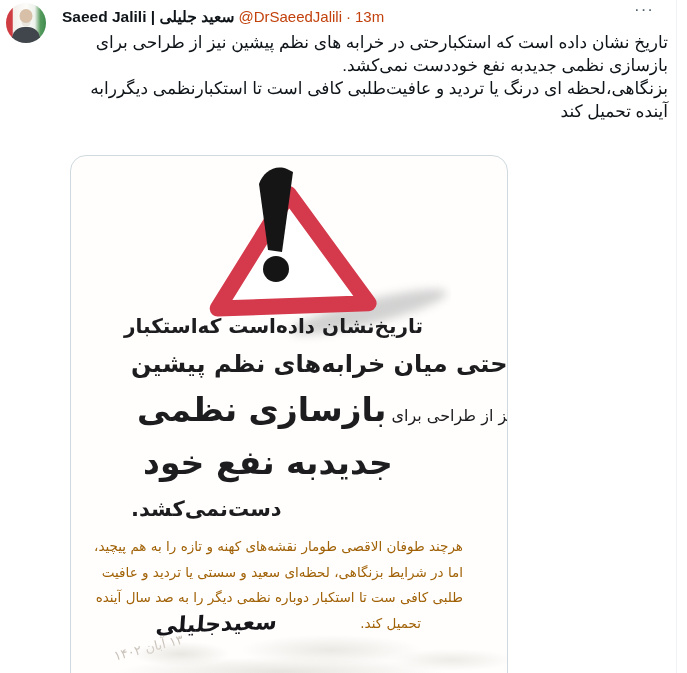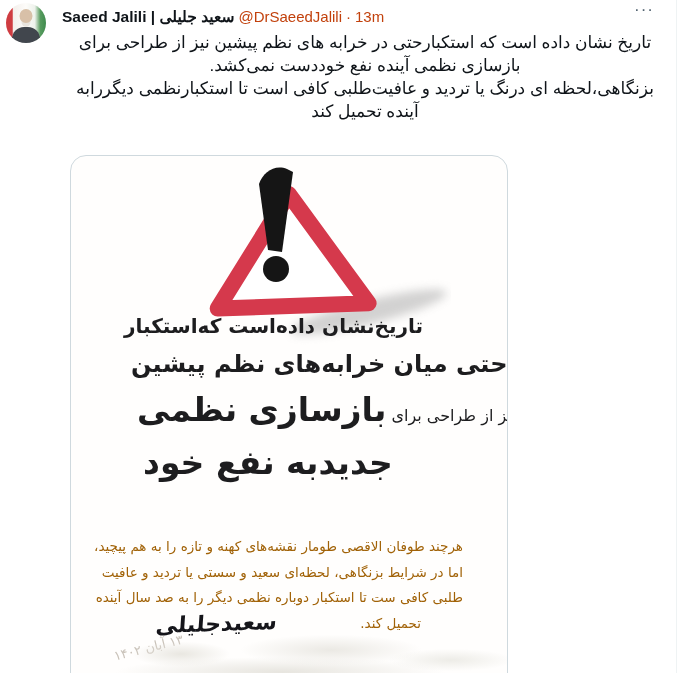--- a/index.html
+++ b/index.html
@@ -31,21 +31,21 @@
     z-index:1;
   }
   .header { position:absolute; left:62px; top:8px; display:flex; align-items:baseline; gap:4px; white-space:nowrap; }
   .name { font-size:15.5px; font-weight:bold; color:#0f1419; }
   .meta { font-size:15px; color:#c2410c; }
   .more { position:absolute; right:33px; top:0; font-size:17px; color:#536471; letter-spacing:1px; }
 
   
   .tweet-text {
     position:absolute; left:62px; top:31px; width:606px;
-    direction:rtl; text-align:center;
+    direction:rtl; text-align:right;
     font-size:17px; line-height:23px; color:#0f1419;
   }
   .tweet-text .line { white-space:nowrap; }
 
   
   .card {
     position:absolute; left:70px; top:155px; width:436px; height:640px;
     border:1px solid #cfd9de; border-radius:16px;
     background:#fffefd; overflow:hidden;
   }
@@ -106,21 +106,21 @@
   <span class="name">Saeed Jalili | سعید جلیلی</span>
   <span class="meta">@DrSaeedJalili</span>
   <span class="meta">·</span>
   <span class="meta">13m</span>
 </div>
 
 <div class="more">···</div>
 
 <div class="tweet-text">
   <div class="line">تاریخ نشان داده است که استکبارحتی در خرابه های نظم پیشین نیز از طراحی برای</div>
-  <div class="line">بازسازی نظمی آینده نفع خوددست نمی‌کشد.</div>
+  <div class="line">بازسازی نظمی جدیدبه نفع خوددست نمی‌کشد.</div>
   <div class="line">بزنگاهی،لحظه ای درنگ یا تردید و عافیت‌طلبی کافی است تا استکبارنظمی دیگررابه</div>
   <div class="line">آینده تحمیل کند</div>
 </div>
 
 <div class="card">
 
   <svg class="warning-art" viewBox="0 0 280 190" xmlns="http://www.w3.org/2000/svg">
     <defs>
       <filter id="soft" x="-40%" y="-40%" width="180%" height="180%">
         <feGaussianBlur stdDeviation="5"></feGaussianBlur>
@@ -132,20 +132,21 @@
     <path d="M120 30 L196 142 L45 142 Z" fill="#ffffff" stroke="#d5394c" stroke-width="16" stroke-linejoin="round" transform="rotate(-2 120 95)"></path>
 
     <path d="M88 20 C92 8 104 0 116 5 L122 8 L111 88 L97 86 Z" fill="#151515"></path>
     <circle cx="105" cy="105" r="13" fill="#151515"></circle>
   </svg>
 
   <div class="poster-line p2">حتی میان خرابه‌های نظم پیشین</div>
   <div class="poster-line p1">تاریخ‌نشان داده‌است که‌استکبار</div>
   <div class="poster-line p3"><span>نیز از طراحی برای</span> <span class="big">بازسازی نظمی</span></div>
   <div class="poster-line p4">جدیدبه نفع خود</div>
+  <div class="poster-line p5">دست‌نمی‌کشد.</div>
 
   <div class="para">
     <div class="pline">هرچند طوفان الاقصی طومار نقشه‌های کهنه و تازه را به هم پیچید،</div>
     <div class="pline">اما در شرایط بزنگاهی، لحظه‌ای سعید و سستی یا تردید و عافیت</div>
     <div class="pline">طلبی کافی ست تا استکبار دوباره نظمی دیگر را به صد سال آینده</div>
     <div class="pline last">تحمیل کند.</div>
   </div>
 
   <div class="signature">سعیدجلیلی</div>
   <div class="sig-date">۱۳ آبان ۱۴۰۲</div>

